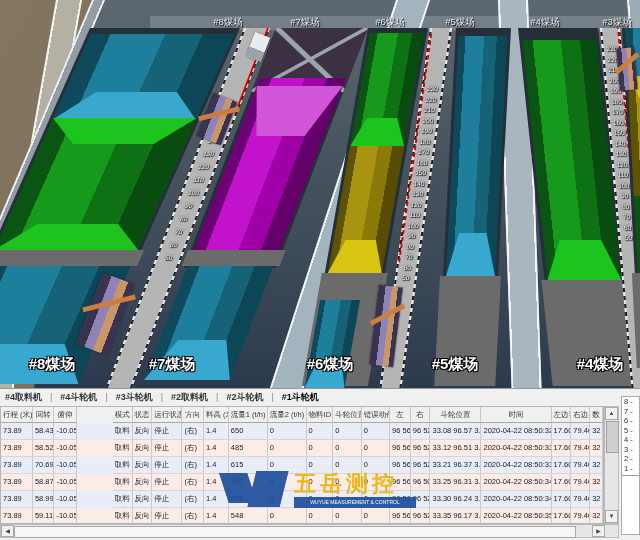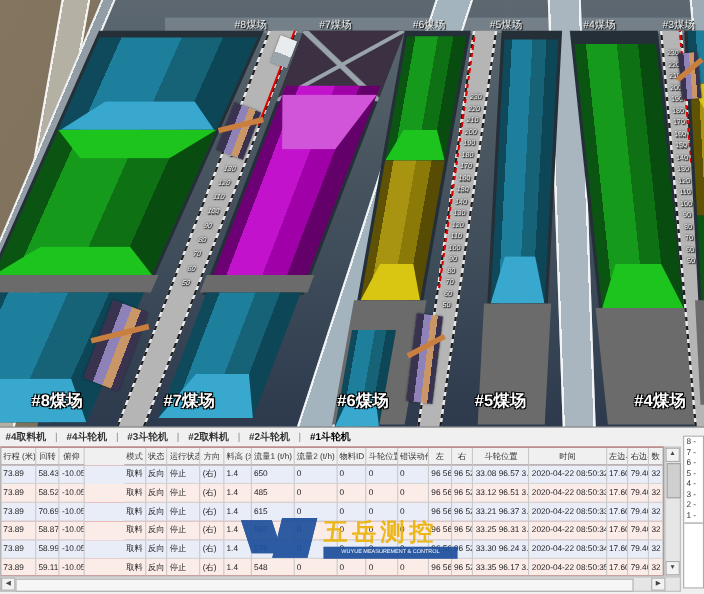--- a/index.html
+++ b/index.html
@@ -85,21 +85,21 @@
   .botlabels span:nth-of-type(3){left:330px;} .botlabels span:nth-of-type(4){left:455px;}
   .botlabels span:nth-of-type(5){left:600px;}
 
   
   #panel{position:absolute;left:0;top:388px;width:640px;height:152px;background:#f0f0f0;border-top:1px solid #999;}
   #tabs{display:flex;align-items:center;height:17px;padding-left:3px;background:#f0f0f0;}
   .tab{font-size:9px;color:#333;font-weight:bold;padding:0 2px;white-space:nowrap;cursor:default;}
   .tab:not(:last-of-type)::after{content:"|";margin-left:8px;margin-right:4px;color:#888;font-weight:normal;}
   .tab-active{color:#000;}
 
-  #grid{position:absolute;left:0;top:17px;width:604px;height:118px;background:#b91c1c;overflow:hidden;border:1px solid #b5b5b5;box-sizing:border-box;}
+  #grid{position:absolute;left:0;top:17px;width:604px;height:118px;background:#a3a3a3;overflow:hidden;border:1px solid #b5b5b5;box-sizing:border-box;}
   .trow{display:flex;height:17px;line-height:16px;}
   .trow .cell{box-sizing:border-box;border-right:1px solid #c9c9c9;border-bottom:1px solid #d6d6d6;
       font-size:7.5px;color:#222;padding:0 2px;overflow:hidden;white-space:nowrap;text-align:left;}
   .thead{background:#f0f0f0;height:16px;}
   .thead .cell{border-bottom:1px solid #a8a8a8;text-align:center;color:#333;}
   #tbody .trow:nth-of-type(odd){background:#e9edf8;}
   #tbody .trow:nth-of-type(even){background:#fcece8;}
   .trow .cell:nth-of-type(1){width:36px;} .trow .cell:nth-of-type(2){width:24px;}
   .trow .cell:nth-of-type(3){width:25px;} .trow .cell:nth-of-type(4){width:22px;margin-left:36px;}
   .trow .cell:nth-of-type(5){width:22px;} .trow .cell:nth-of-type(6){width:34px;}

